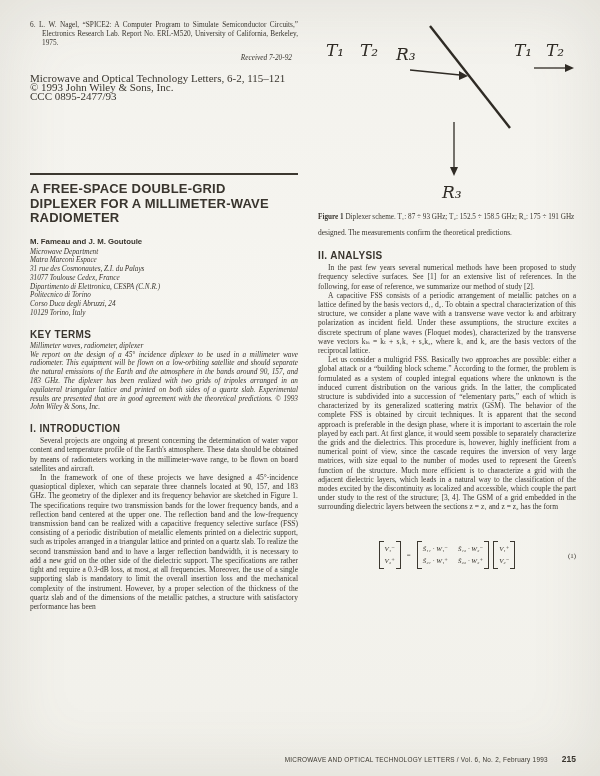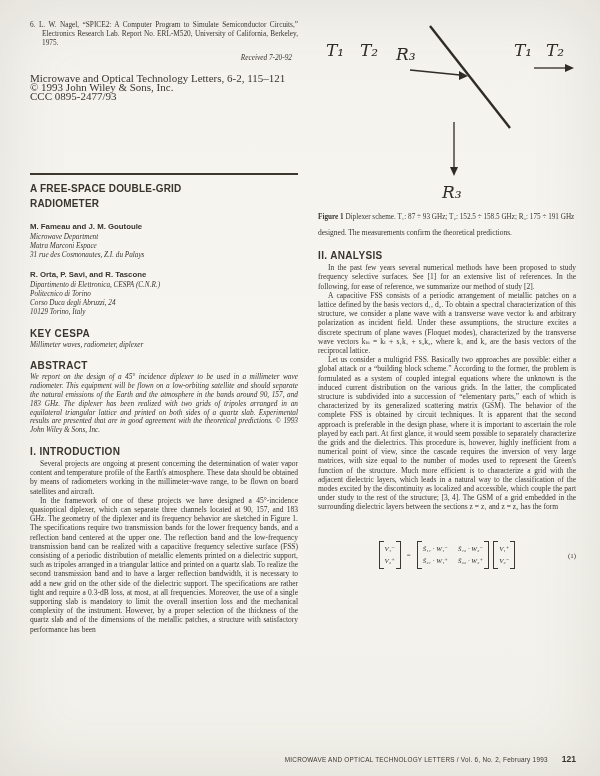--- a/index.html
+++ b/index.html
@@ -20,21 +20,21 @@
   .body { font-size:7.5px; line-height:9.2px; text-align:justify; }
   .indent { text-indent:10px; }
 
   .ref { font-size:7.3px; line-height:9px; text-align:justify;
          padding-left:12px; text-indent:-12px; margin-bottom:6px; }
   .received { font-style:italic; font-size:7.3px; text-align:right; margin:2px 6px 12px 0; }
   .jinfo p { font-size:11px; line-height:9px; }
 
   .titleblock { margin-top:72px; border-top:2px solid #3c3830; padding-top:7px; }
   .title-line { font-family:"Liberation Sans",sans-serif; font-weight:bold;
-                font-size:10px; line-height:14.5px; letter-spacing:.2px; }
+                font-size:13px; line-height:14.5px; letter-spacing:.2px; }
 
   .authors { font-family:"Liberation Sans",sans-serif; font-weight:bold;
              font-size:7.8px; line-height:9px; margin-top:11px; margin-bottom:2px; }
   .affil p { font-style:italic; font-size:7.2px; line-height:8.8px; }
 
   .sect { font-family:"Liberation Sans",sans-serif; font-weight:bold;
           font-size:10px; line-height:9px; letter-spacing:.35px;
           margin:12px 0 3px 0; }
   .keyterms { font-style:italic; font-size:7.3px; line-height:8.8px; }
   .abstract { font-style:italic; font-size:7.3px; line-height:8.8px; text-align:justify; }
@@ -78,42 +78,42 @@
     <p class="ref">6. L. W. Nagel, “SPICE2: A Computer Program to Simulate Semiconductor Circuits,” Electronics Research Lab. Report No. ERL-M520, University of California, Berkeley, 1975.</p>
     <p class="received">Received 7-20-92</p>
     <div class="jinfo">
       <p>Microwave and Optical Technology Letters, 6-2, 115–121</p>
       <p>© 1993 John Wiley &amp; Sons, Inc.</p>
       <p>CCC 0895-2477/93</p>
     </div>
 
     <div class="titleblock">
       <div class="title-line">A FREE-SPACE DOUBLE-GRID</div>
+      <div class="title-line">DIPLEXER FOR A MILLIMETER-WAVE</div>
       <div class="title-line">RADIOMETER</div>
     </div>
 
     <p class="authors">M. Fameau and J. M. Goutoule</p>
     <div class="affil">
       <p>Microwave Department</p>
       <p>Matra Marconi Espace</p>
       <p>31 rue des Cosmonautes, Z.I. du Palays</p>
+      <p>31077 Toulouse Cedex, France</p>
     </div>
 
-    <p class="authors">R. Orta, P. Savi, and R. Tascone</p>
     <div class="affil">
       <p>Dipartimento di Elettronica, CESPA (C.N.R.)</p>
       <p>Politecnico di Torino</p>
       <p>Corso Duca degli Abruzzi, 24</p>
       <p>10129 Torino, Italy</p>
     </div>
 
-    <div class="sect">KEY CESPA</div>
+    <div class="sect">KEY TERMS</div>
     <p class="keyterms">Millimeter waves, radiometer, diplexer</p>
 
-    <div class="sect">ABSTRACT</div>
     <p class="abstract">We report on the design of a 45° incidence diplexer to be used in a millimeter wave radiometer. This equipment will be flown on a low-orbiting satellite and should separate the natural emissions of the Earth and the atmosphere in the bands around 90, 157, and 183 GHz. The diplexer has been realized with two grids of tripoles arranged in an equilateral triangular lattice and printed on both sides of a quartz slab. Experimental results are presented that are in good agreement with the theoretical predictions. © 1993 John Wiley &amp; Sons, Inc.</p>
 
     <div class="sect">I. INTRODUCTION</div>
     <p class="body indent">Several projects are ongoing at present concerning the determination of water vapor content and temperature profile of the Earth's atmosphere. These data should be obtained by means of radiometers working in the millimeter-wave range, to be flown on board satellites and aircraft.</p>
     <p class="body indent">In the framework of one of these projects we have designed a 45°-incidence quasioptical diplexer, which can separate three channels located at 90, 157, and 183 GHz. The geometry of the diplexer and its frequency behavior are sketched in Figure 1. The specifications require two transmission bands for the lower frequency bands, and a reflection band centered at the upper one. The reflection band and the low-frequency transmission band can be realized with a capacitive frequency selective surface (FSS) consisting of a periodic distribution of metallic elements printed on a dielectric support, such as tripoles arranged in a triangular lattice and printed on a quartz slab. To realize the second transmission band and to have a larger reflection bandwidth, it is necessary to add a new grid on the other side of the dielectric support. The specifications are rather tight and require a 0.3-dB loss, at most, at all frequencies. Moreover, the use of a single supporting slab is mandatory to limit the overall insertion loss and the mechanical complexity of the instrument. However, by a proper selection of the thickness of the quartz slab and of the dimensions of the metallic patches, a structure with satisfactory performance has been</p>
   </div>
 
   <div class="col right">
     <div class="figwrap">
       <svg class="figure-svg" width="258" height="185" viewBox="0 0 258 185">
@@ -170,16 +170,16 @@
       <span class="vec">
         <span>V₁⁺</span>
         <span>V₂⁻</span>
       </span>
       <span class="eqnum">(1)</span>
     </div>
   </div>
 
   <div class="footer">
     <span class="jline">MICROWAVE AND OPTICAL TECHNOLOGY LETTERS / Vol. 6, No. 2, February 1993</span>
-    <span class="pnum">121</span>
+    <span class="pnum">215</span>
   </div>
 
 </div>
 
 </body></html>

